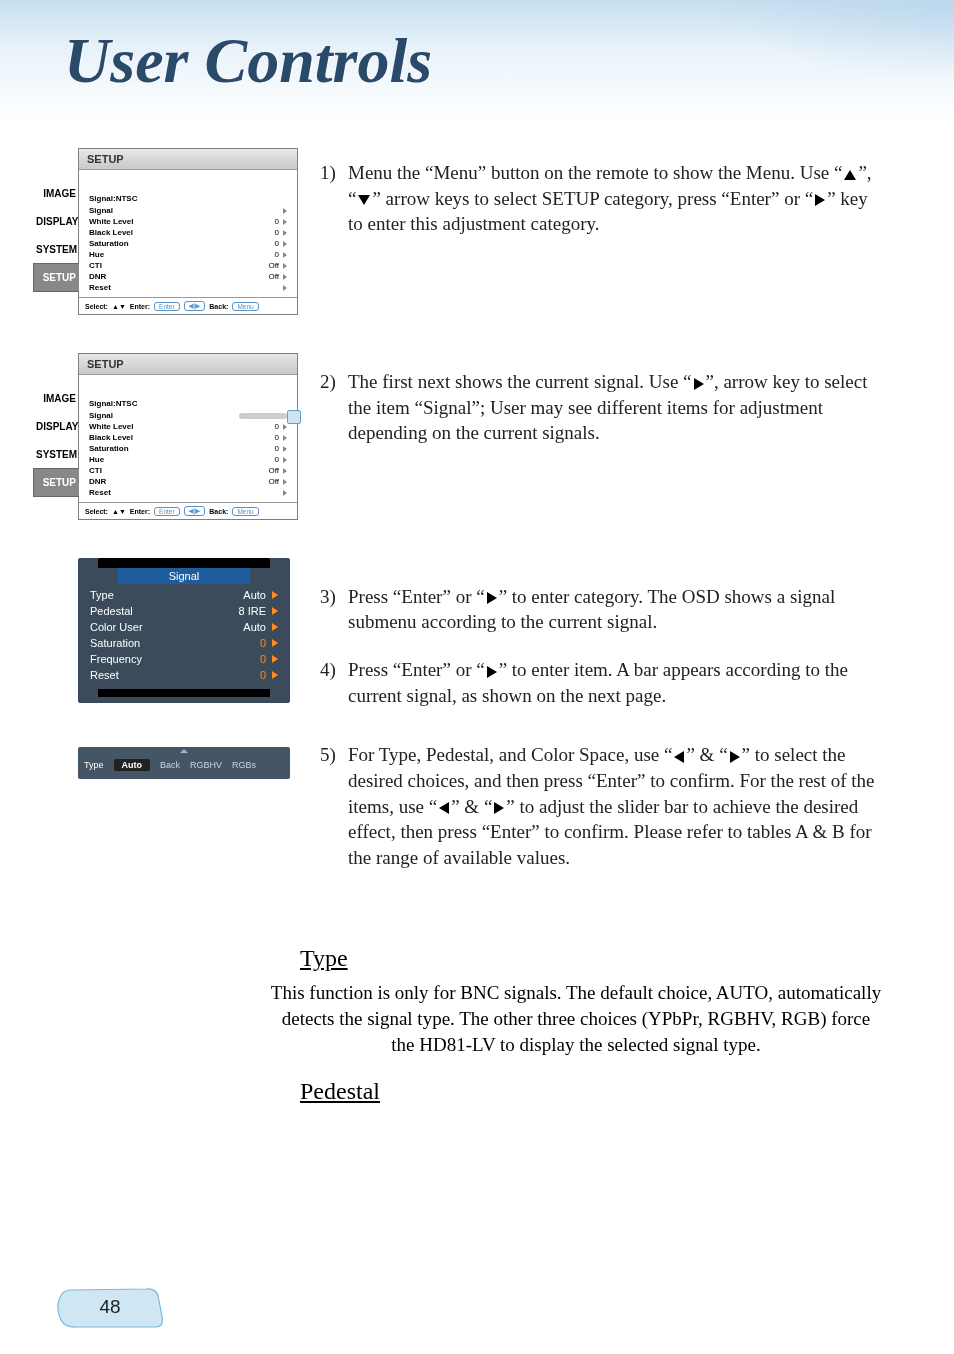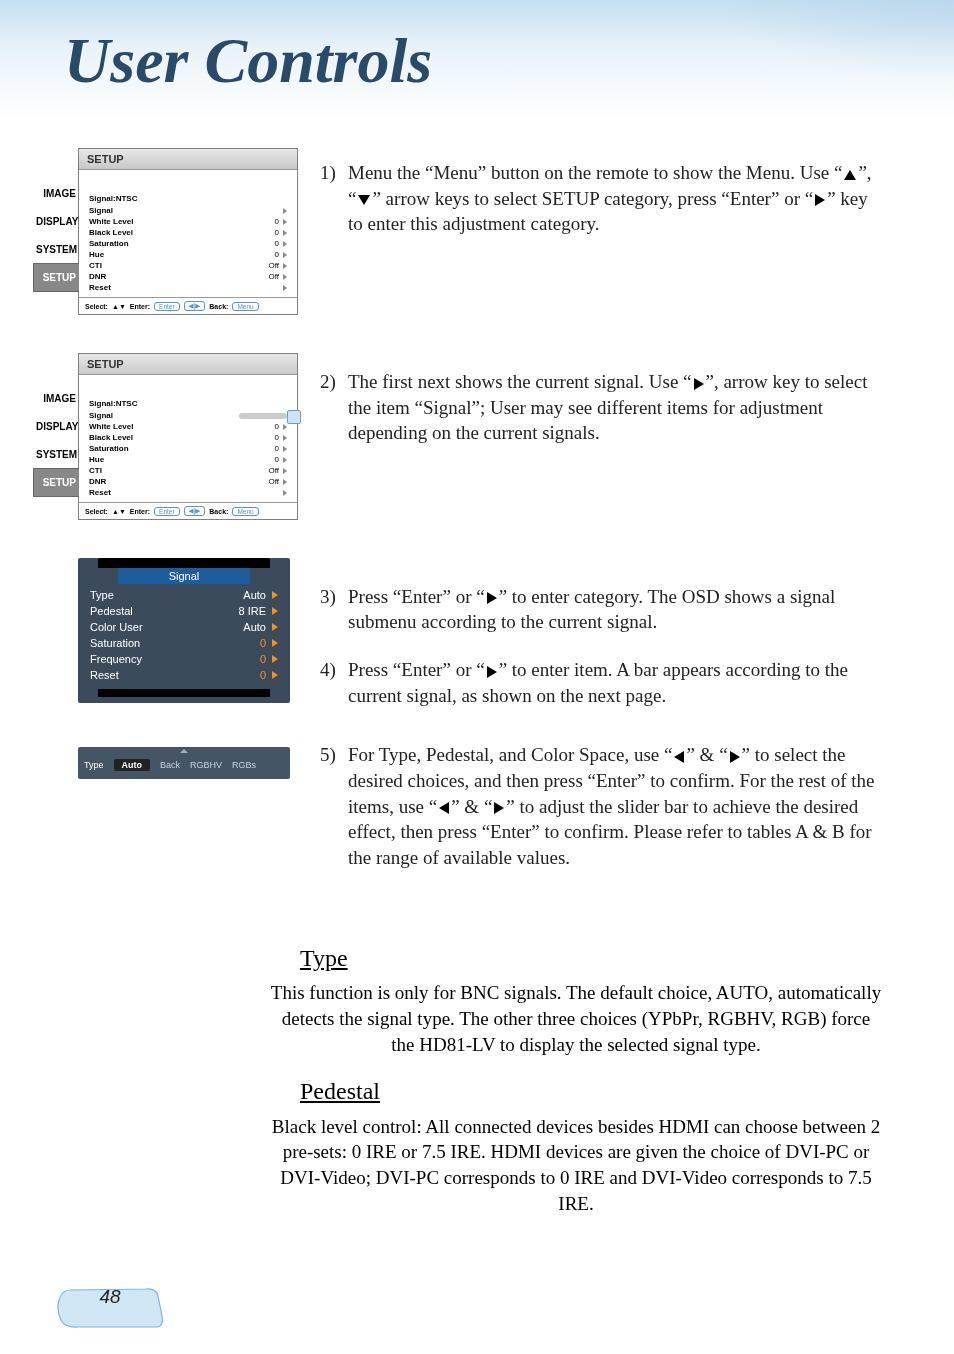--- a/index.html
+++ b/index.html
@@ -302,23 +302,22 @@
     }
 
     
     .page-tab {
       position: absolute;
       left: 56px;
       bottom: 26px;
       width: 108px;
       height: 42px;
       display: flex;
-      align-items: flex-start;
+      align-items: center;
       justify-content: center;
-      font-style: italic;
     }
     .page-tab svg { position: absolute; top:0; left:0; }
     .page-num {
       position: relative;
       font-family: Arial, sans-serif;
       font-size: 19px;
       color: #222;
       z-index: 2;
     }
   </style>
@@ -591,21 +590,20 @@
       <div class="step-body">
         <span>For Type, Pedestal, and Color Space, use “</span><span class="inline-tri tri-left"></span><span>” &amp; “</span><span class="inline-tri tri-right"></span><span>” to select the desired choices, and then press “Enter” to confirm. For the rest of the items, use “</span><span class="inline-tri tri-left"></span><span>” &amp; “</span><span class="inline-tri tri-right"></span><span>” to adjust the slider bar to achieve the desired effect, then press “Enter” to confirm. Please refer to tables A &amp; B for the range of available values.</span>
       </div>
     </div>
   </div>
 
   <div class="sections">
     <div class="sec-heading">Type</div>
     <div class="sec-body">This function is only for BNC signals. The default choice, AUTO, automatically detects the signal type. The other three choices (YPbPr, RGBHV, RGB) force the HD81-LV to display the selected signal type.</div>
     <div class="sec-heading">Pedestal</div>
-    <div class="sec-body">Black level control: All connected devices besides HDMI can choose between 2 pre-sets: 0 IRE or 7.5 IRE. HDMI devices are given the choice of DVI-PC or DVI-Video; DVI-PC corresponds to 0 IRE and DVI-Video corresponds to 7.5 IRE.</div>
   </div>
 
 </div>
 
 <div class="page-tab">
   <svg width="108" height="42" viewBox="0 0 108 42">
     <path d="M 14 4 Q 6 4 3 14 Q 0 24 5 34 Q 9 42 22 41 L 100 41 Q 108 41 106 30 L 102 10 Q 100 2 90 3 Z" fill="#cfe6f4" stroke="#7fb5da" stroke-width="1.2"></path>
   </svg>
   <div class="page-num">48</div>
 </div>

